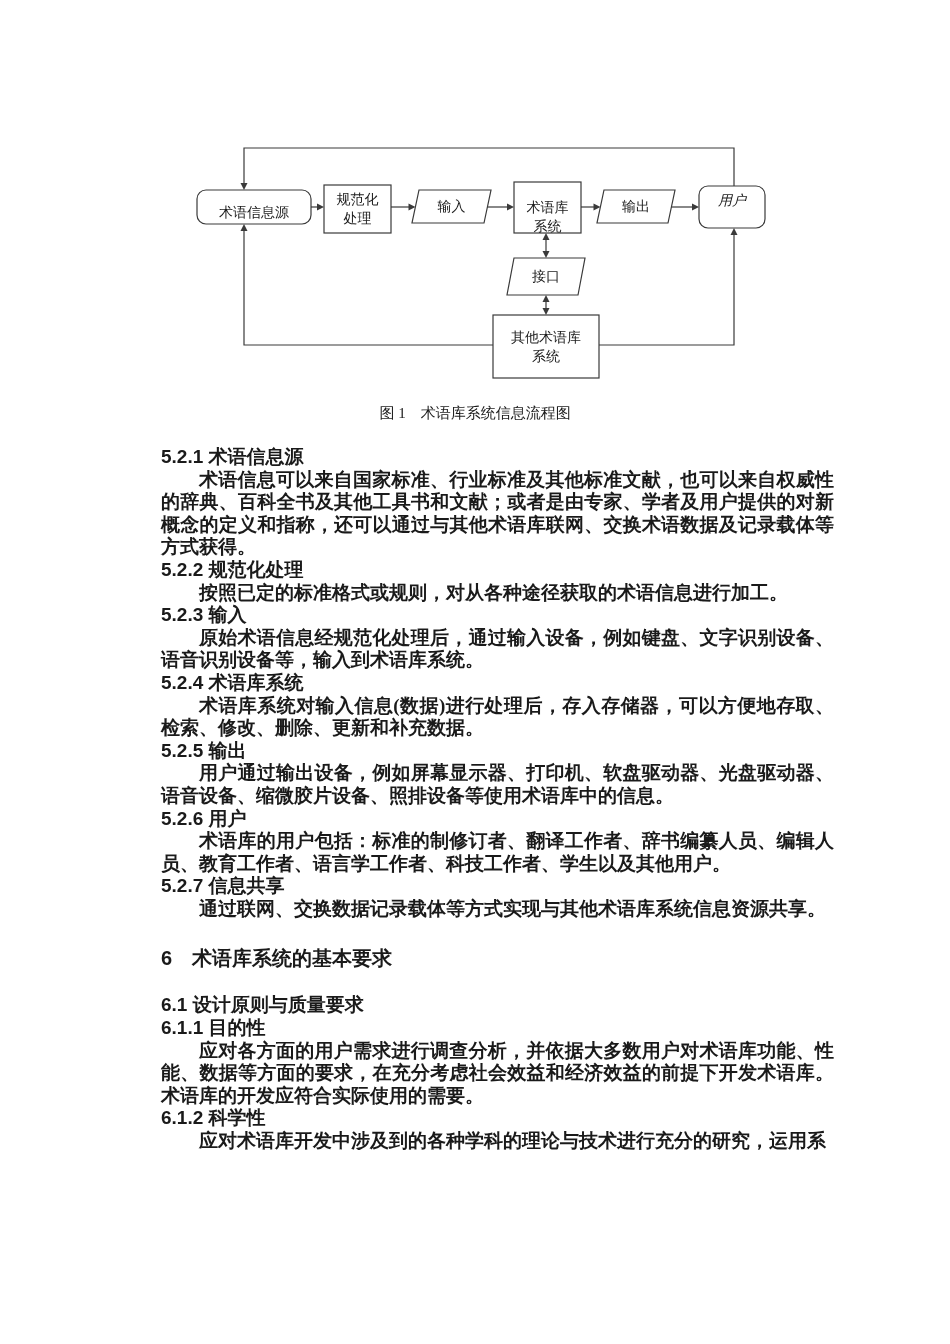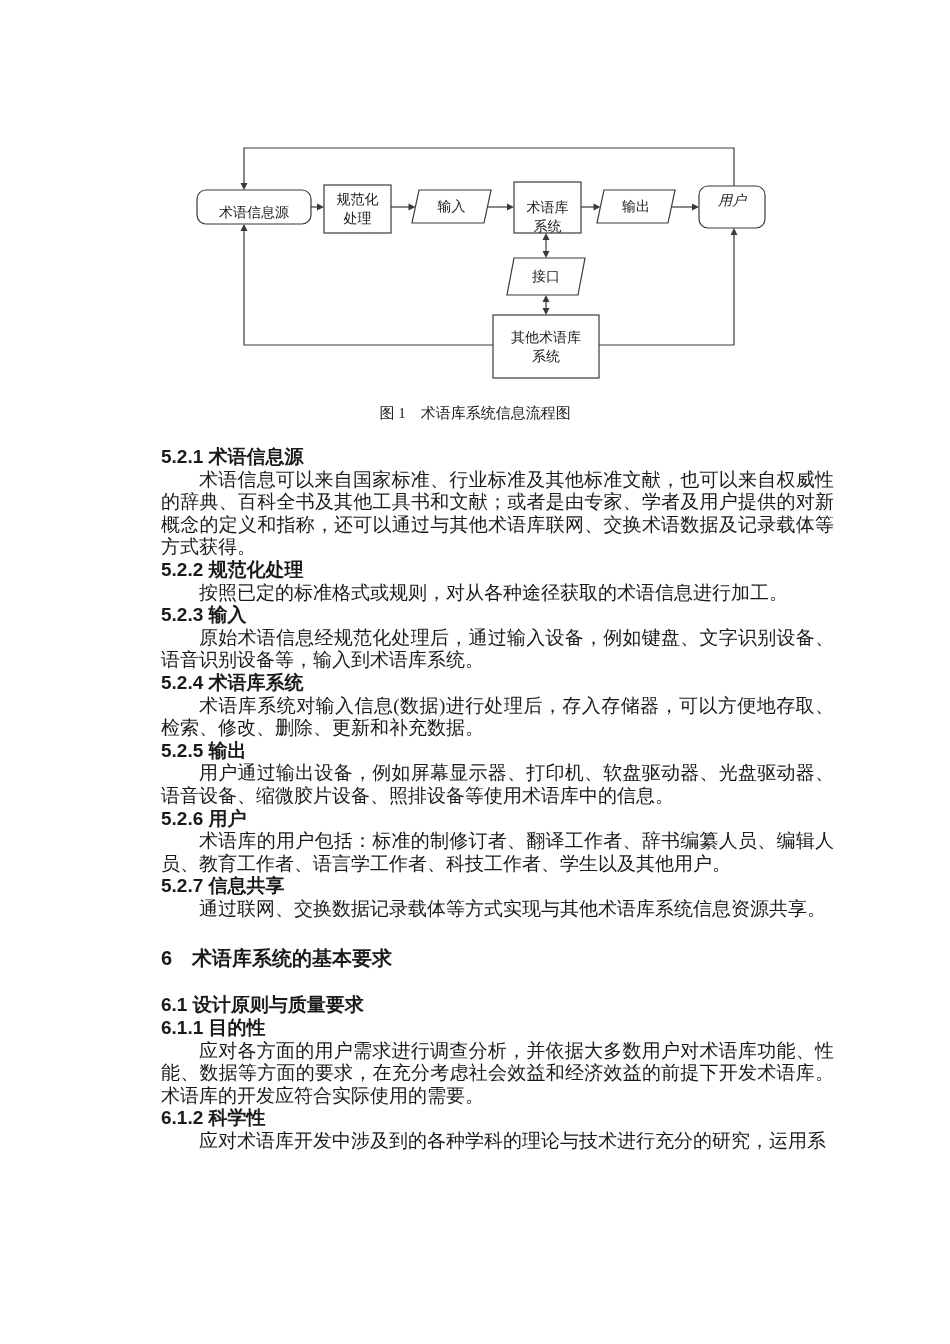--- a/index.html
+++ b/index.html
@@ -45,21 +45,21 @@
     text-align: justify;
     margin-left: 22px;
   }
   .sec-h {
     margin: 0;
     font-size: 19px;
     line-height: 22.6px;
     font-weight: 700;
     font-family: "Liberation Sans", "DejaVu Sans", sans-serif;
   }
-  .body-p { margin: 0; text-indent: 2em; }
+  .body-p { margin: 0; text-indent: 2em; font-weight: bold; }
   .chapter-h {
     margin: 26px 0 24px 0;
     font-size: 20px;
     line-height: 24px;
     font-weight: 700;
     font-family: "Liberation Sans", "DejaVu Sans", sans-serif;
   }
 </style>
 </head>
 <body>

